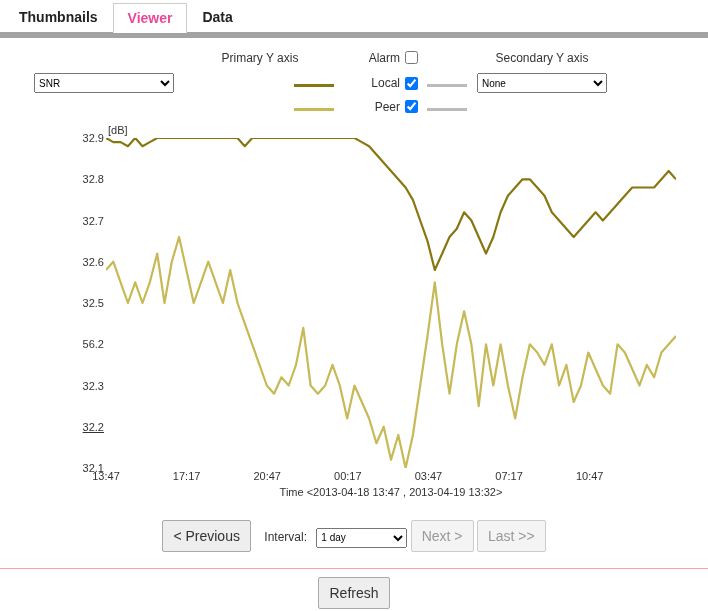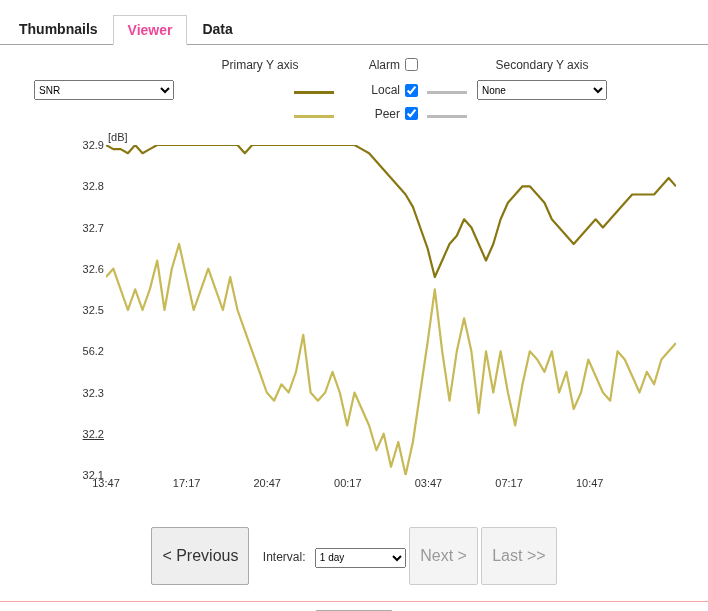--- a/index.html
+++ b/index.html
@@ -1,18 +1,18 @@
 <!DOCTYPE html>
 <html><head>
 <meta charset="utf-8">
 <style>
   * { box-sizing: border-box; }
   html, body { margin: 0; padding: 0; font-family: Arial, Helvetica, sans-serif; font-size: 12px; color: #333; background: #fff; }
   .page { width: 708px; height: 611px; position: relative; }
-  .tabs { display: flex; border-bottom: 1px solid #a3a3a3; padding: 14px 4px 0 4px; }
+  .tabs { display: flex; border-bottom: 6px solid #a3a3a3; padding: 2px 4px 0 4px; }
   .tab { padding: 6px 14px; font-size: 14px; font-weight: bold; color: #222; cursor: pointer; border: 1px solid transparent; }
   .tab.active { color: #ec4899; border: 1px solid #ccc; border-bottom: 1px solid #fff; background: #fff; position: relative; top: 1px; }
   .ctrl-area { padding: 10px 20px 4px 20px; }
   .lbl-bold { font-weight: normal; }
   select { font-size: 10px; height: 20px; }
   input[type=checkbox] { width: 13px; height: 13px; }
   .swatch { width: 40px; height: 3px; display: inline-block; }
   .sw-local { background: #887711; }
   .sw-peer  { background: #c7b955; }
   .sw-sec   { background: #bbb; }
@@ -21,21 +21,21 @@
   .chart-wrap { position: relative; width: 660px; height: 390px; margin: 4px auto 0 auto; }
   .ylabel { position:absolute; left:84px; top:0; font-size:11px; }
   .yticks { position:absolute; left:30px; top:14px; width:50px; text-align:right; font-size:11px; }
   .ytick { position:absolute; right:0; transform: translateY(-50%); }
   .plot { position:absolute; left:82px; top:14px; width:570px; height:330px; }
   .plot svg { position:absolute; left:0; top:0; }
   .xticks { position:absolute; left:82px; top:346px; width:570px; font-size:11px; }
   .xtick { position:absolute; transform: translateX(-50%); }
   .xlabel { position:absolute; left:82px; top:362px; width:570px; text-align:center; font-size:11px; }
   .footer-ctrls { text-align:center; margin-top: 6px; }
-  .btn { display:inline-block; padding: 19px 10px; font-size: 16px; background: #eee; border: 1px solid #aaa; border-radius: 2px; cursor: pointer; }
+  .btn { display:inline-block; padding: 7px 10px; font-size: 14px; background: #eee; border: 1px solid #aaa; border-radius: 2px; cursor: pointer; }
   .btn[disabled] { color: #999; border-color: #ccc; background:#f4f4f4; cursor: default; }
   .interval-lbl { margin: 0 6px 0 10px; }
   .refresh-bar { border-top: 1px solid #fca5a5; margin-top: 16px; padding-top: 8px; text-align:center; }
 </style>
 </head>
 <body>
 <div class="page">
 
 <div class="tabs">
   <div class="tab">Thumbnails</div>
@@ -112,20 +112,21 @@
   </div>
   <div class="xticks" id="xticks">
         <div class="xtick" style="left: 0px;">13:47</div>
         <div class="xtick" style="left: 80.6143px;">17:17</div>
         <div class="xtick" style="left: 161.229px;">20:47</div>
         <div class="xtick" style="left: 241.843px;">00:17</div>
         <div class="xtick" style="left: 322.457px;">03:47</div>
         <div class="xtick" style="left: 403.071px;">07:17</div>
         <div class="xtick" style="left: 483.686px;">10:47</div>
       </div>
+  <div class="xlabel">Time  &lt;2013-04-18 13:47 ,  2013-04-19 13:32&gt;</div>
 </div>
 
 <div class="footer-ctrls">
   <span class="btn">&lt; Previous</span>
   <span class="interval-lbl">Interval:</span>
   <select style="width:91px;"><option>1 day</option></select>
   <span class="btn" disabled="">Next &gt;</span>
   <span class="btn" disabled="">Last &gt;&gt;</span>
 </div>
 

